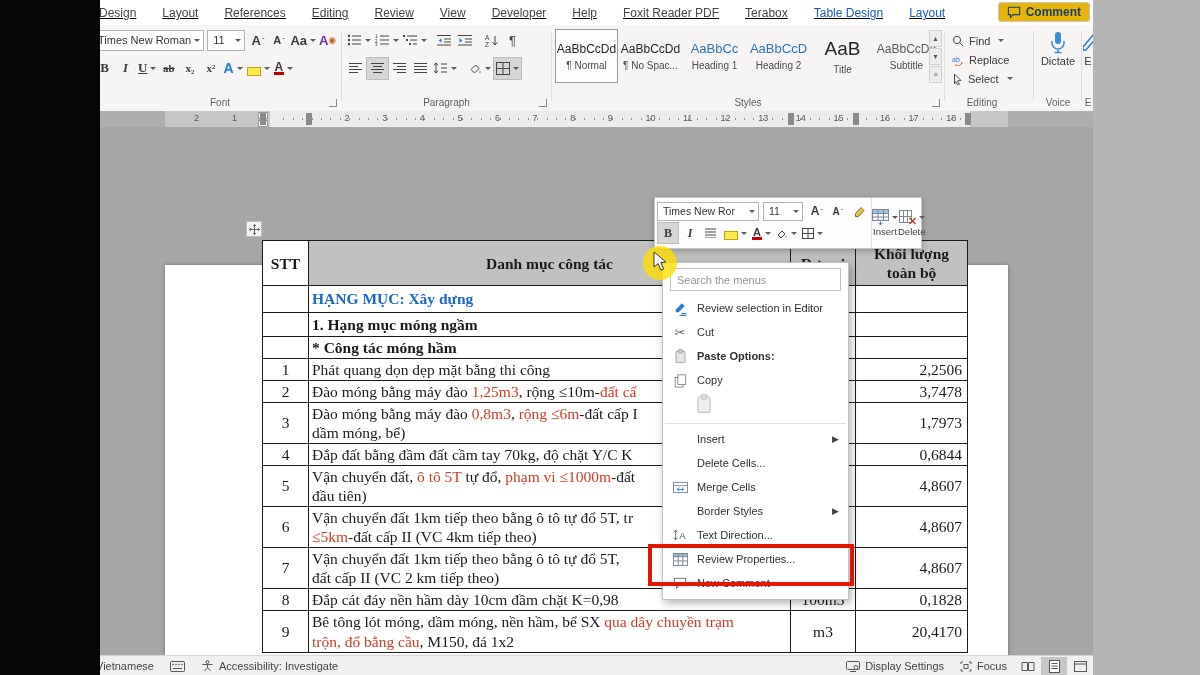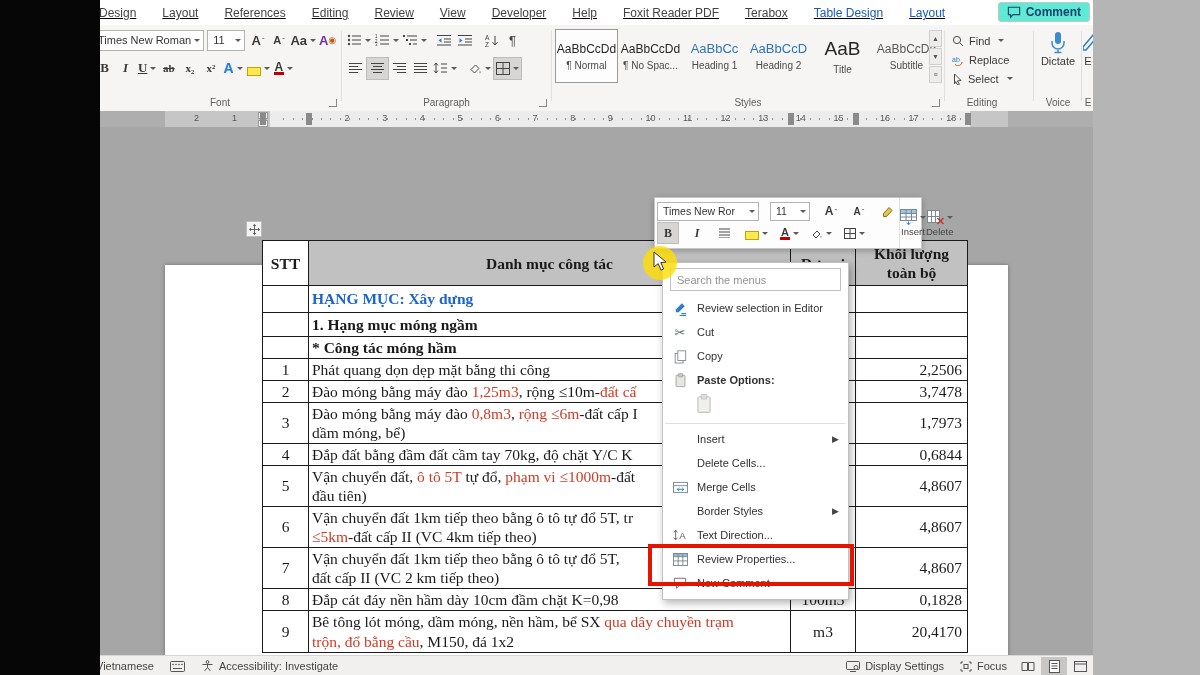--- a/index.html
+++ b/index.html
@@ -8,21 +8,21 @@
   #win{position:absolute;left:100px;top:0;width:993px;height:675px;}
   .bar-left{position:absolute;left:0;top:0;width:100px;height:675px;background:#060606;z-index:40;}
   .bar-right{position:absolute;left:1093px;top:0;width:107px;height:675px;background:#b5b5b5;z-index:40;}
 
   
   .tabbar{position:absolute;left:0;top:0;width:100%;height:25px;background:#ffffff;}
   .tabs{display:flex;margin-left:-14px;text-decoration:underline;}
   .tab{padding:6px 13px 4px;font-size:12px;color:#444;white-space:nowrap;cursor:default;}
   .tab.ctx{color:#185abd;}
   .comment-btn{position:absolute;right:3px;top:2px;height:20px;display:flex;align-items:center;gap:5px;
-      background:#5eead4;border:1px solid #c8c6c4;border-radius:3px;padding:0 8px;font-size:12px;
+      background:#eab308;border:1px solid #c8c6c4;border-radius:3px;padding:0 8px;font-size:12px;
       color:#17406d;font-weight:bold;font-family:"Liberation Sans",sans-serif;}
 
   
   .ribbon{position:absolute;left:0;top:25px;width:100%;height:86px;background:#f6f5f3;border-bottom:1px solid #d2d0ce;}
   .rgroup{position:absolute;top:0;height:86px;}
   .rsep{position:absolute;top:6px;width:1px;height:70px;background:#e1dfdd;}
   .glabel{position:absolute;bottom:3px;left:0;right:0;text-align:center;font-size:10px;color:#605e5c;}
   .dlg{position:absolute;right:3px;bottom:4px;width:7px;height:7px;border-right:1.4px solid #8a8886;border-bottom:1.4px solid #8a8886;}
   .rrow{display:flex;align-items:center;height:26px;padding:2px 2px 0;}
   .rbtn{display:flex;align-items:center;justify-content:center;min-width:17px;height:21px;padding:0 2px;
@@ -82,21 +82,21 @@
   td.unit{text-align:center;}
   .dline{white-space:nowrap;overflow:hidden;line-height:19.5px;padding-left:3px;}
   .seg-red{color:#cf3b25;}
   .seg-blue{color:#1b66c9;font-weight:bold;}
   .seg-bold{font-weight:bold;}
 
   
   .minibar{position:absolute;left:554px;top:197px;width:266px;height:50px;background:#fdfdfd;
       border:1px solid #c8c6c4;box-shadow:0 2px 6px rgba(0,0,0,.25);z-index:30;display:flex;}
   .mb-left{flex:1;padding:2px 2px;}
-  .mb-row{display:flex;align-items:center;height:22px;gap:8px;}
+  .mb-row{display:flex;align-items:center;height:22px;gap:1px;}
   .mb-right{width:76px;display:flex;border-left:1px solid #e1dfdd;}
   .mb-colbtn{flex:1;display:flex;flex-direction:column;align-items:center;justify-content:center;gap:1px;
       font-size:9.5px;color:#444;}
   .mbtn{display:flex;align-items:center;justify-content:center;min-width:16px;height:20px;padding:0 2px;font-size:12px;color:#3b3a39;}
   .mbtn.pressed{background:#d8d6d4;border:1px solid #bebcba;}
 
   
   .ctxmenu{position:absolute;left:562px;top:262px;width:185px;background:#fff;border:1px solid #c3c1bf;
       box-shadow:2px 3px 8px rgba(0,0,0,.3);z-index:31;padding-bottom:4px;}
   .cm-search{margin:5px 7px;height:21px;border:1px solid #c3c1bf;display:flex;align-items:center;
@@ -711,37 +711,37 @@
               </svg>
             </span>
             <span>Review selection in Editor</span>
           </div>
           <div class="cm-item">
             <span class="cm-ic">
               <span style="font-size:13px;color:#5f6b7a">✂</span>
             </span>
             <span>Cut</span>
           </div>
-          <div class="cm-item">
-            <span class="cm-ic">
-              <svg width="14" height="15" viewBox="0 0 16 16">
-                <rect x="2.5" y="4.5" width="9" height="11" fill="#fff" stroke="#7a8794"></rect>
-                <rect x="5.5" y="1.5" width="9" height="11" fill="#fff" stroke="#7a8794"></rect>
-              </svg>
-            </span>
-            <span>Copy</span>
-          </div>
           <div class="cm-item bold">
             <span class="cm-ic">
               <svg width="13" height="15" viewBox="0 0 16 18">
                 <rect x="2.5" y="2.5" width="11" height="14" rx="1" fill="#e8e6e4" stroke="#9a9894"></rect>
                 <rect x="5.5" y="0.5" width="5" height="4" rx="1" fill="#cfcdcb" stroke="#9a9894"></rect>
               </svg>
             </span>
             <span>Paste Options:</span>
+          </div>
+          <div class="cm-item">
+            <span class="cm-ic">
+              <svg width="14" height="15" viewBox="0 0 16 16">
+                <rect x="2.5" y="4.5" width="9" height="11" fill="#fff" stroke="#7a8794"></rect>
+                <rect x="5.5" y="1.5" width="9" height="11" fill="#fff" stroke="#7a8794"></rect>
+              </svg>
+            </span>
+            <span>Copy</span>
           </div>
           <div class="cm-thumb">
             <span><svg width="18" height="20" viewBox="0 0 16 18">
                 <rect x="2.5" y="2.5" width="11" height="14" rx="1" fill="#f1efed" stroke="#c5c3c1"></rect>
                 <rect x="5.5" y="0.5" width="5" height="4" rx="1" fill="#e0dedc" stroke="#c5c3c1"></rect>
               </svg></span>
           </div>
           <div class="cm-sep"></div>
           <div class="cm-item">
             <span class="cm-ic"></span>

